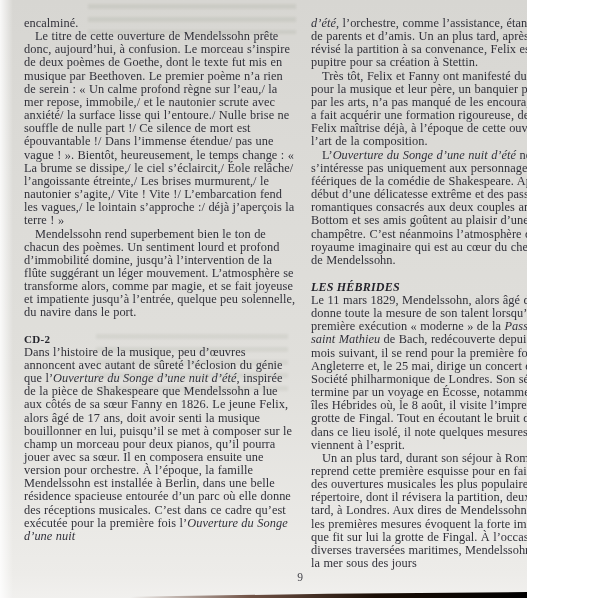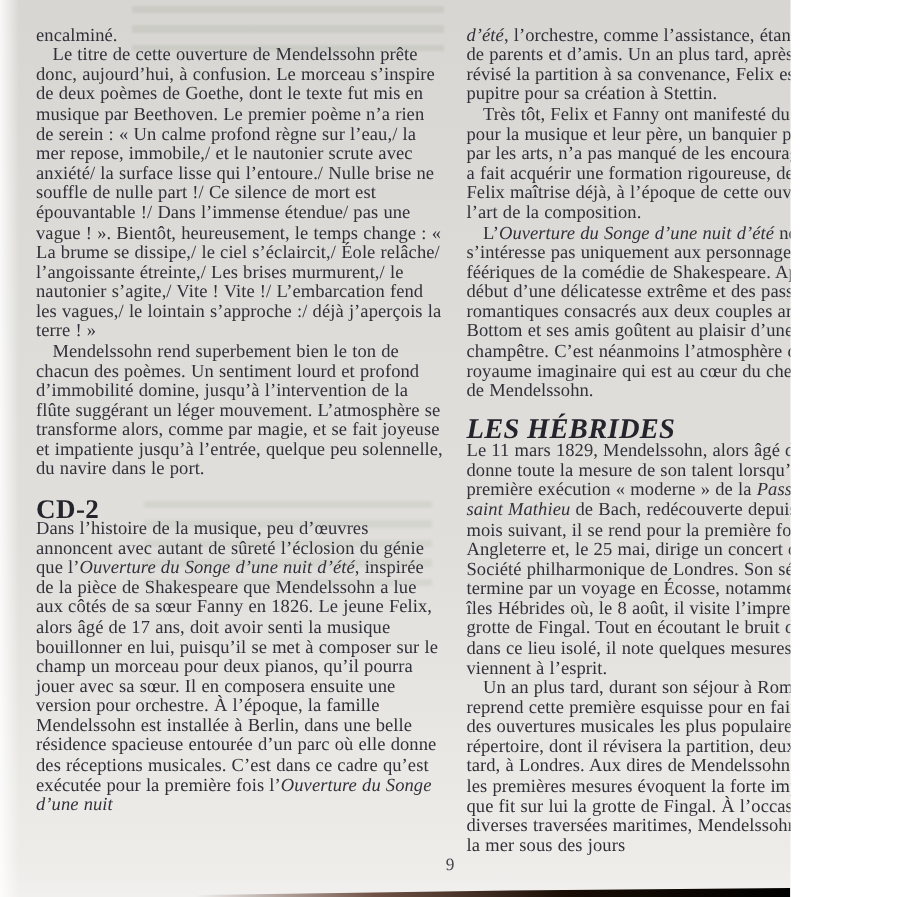--- a/index.html
+++ b/index.html
@@ -19,26 +19,26 @@
     text-align:left;
     letter-spacing:0.05px;
   }
   #col-left{left:24px;width:273px;}
   #col-right{left:311px;width:270px;}
   p.body{margin:0;word-spacing:0.3px;}
   p.indent{text-indent:11px;}
   .it{font-style:italic;}
   .h-cd{
     margin:13px 0 0 0;
-    font-size:18px;line-height:13.15px;
+    font-size:11px;line-height:13.15px;
     font-weight:700;color:#24242c;letter-spacing:0.3px;
   }
   .h-title{
     margin:13px 0 0 0;
-    font-size:19px;line-height:14px;
+    font-size:12px;line-height:14px;
     font-weight:700;font-style:italic;color:#24242c;letter-spacing:0.2px;
   }
   #page-number{
     position:absolute;left:0;top:571px;width:600px;
     text-align:center;font-size:11.5px;color:#45454c;
   }
   
   .ghost{
     position:absolute;
     background:repeating-linear-gradient(180deg,

